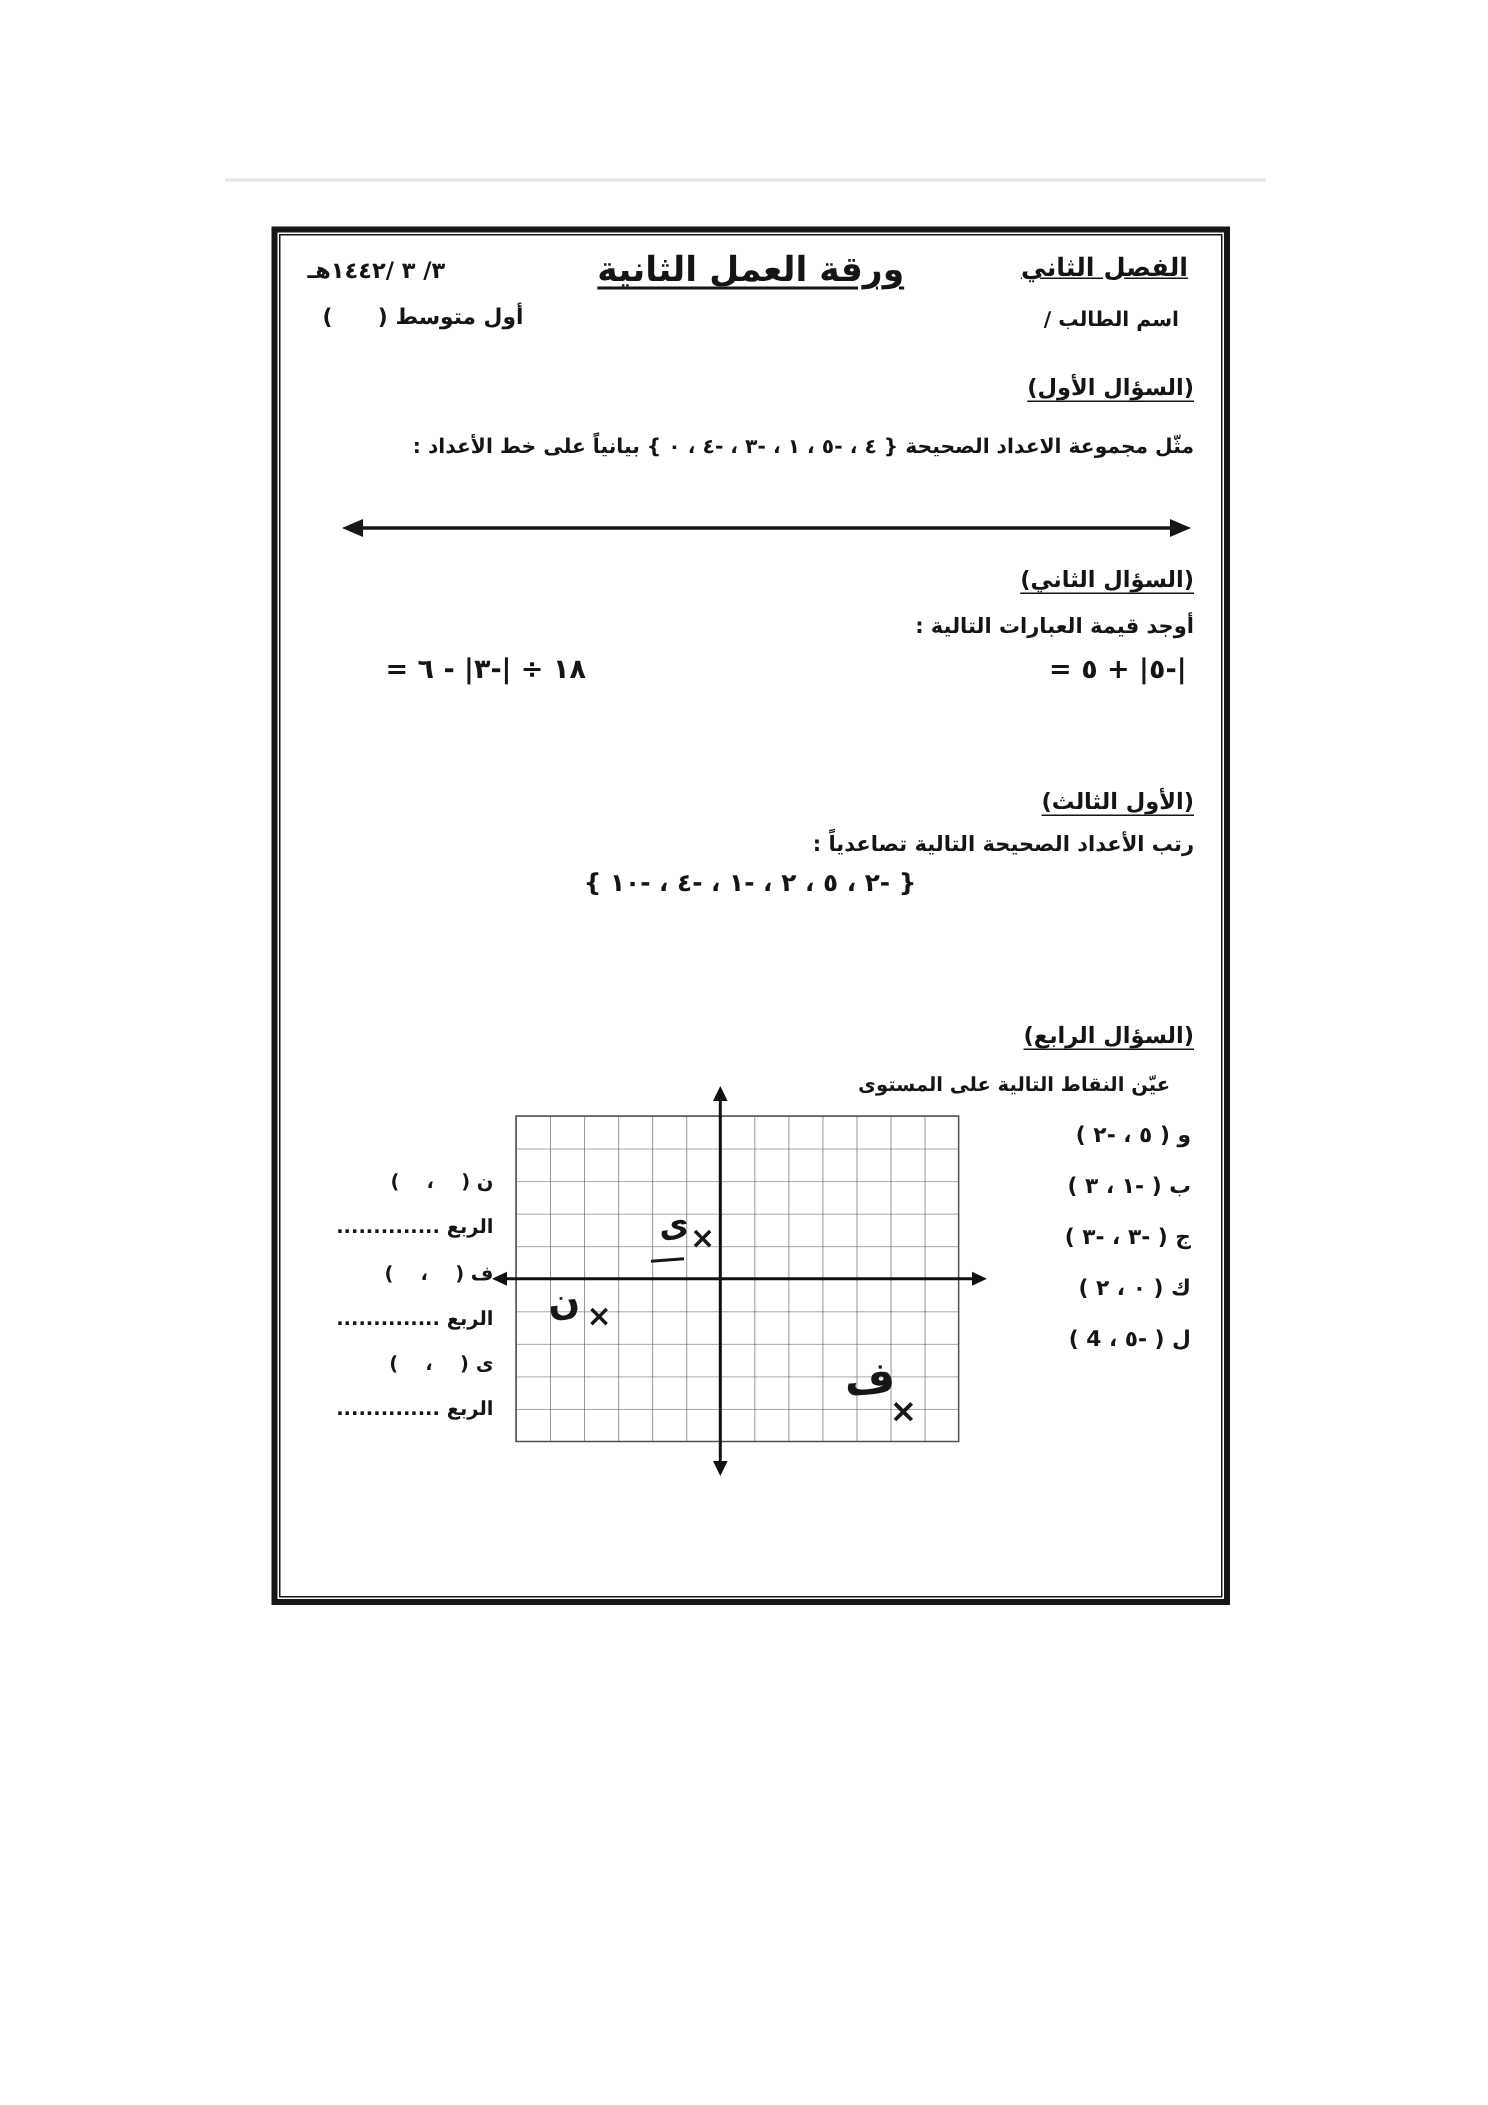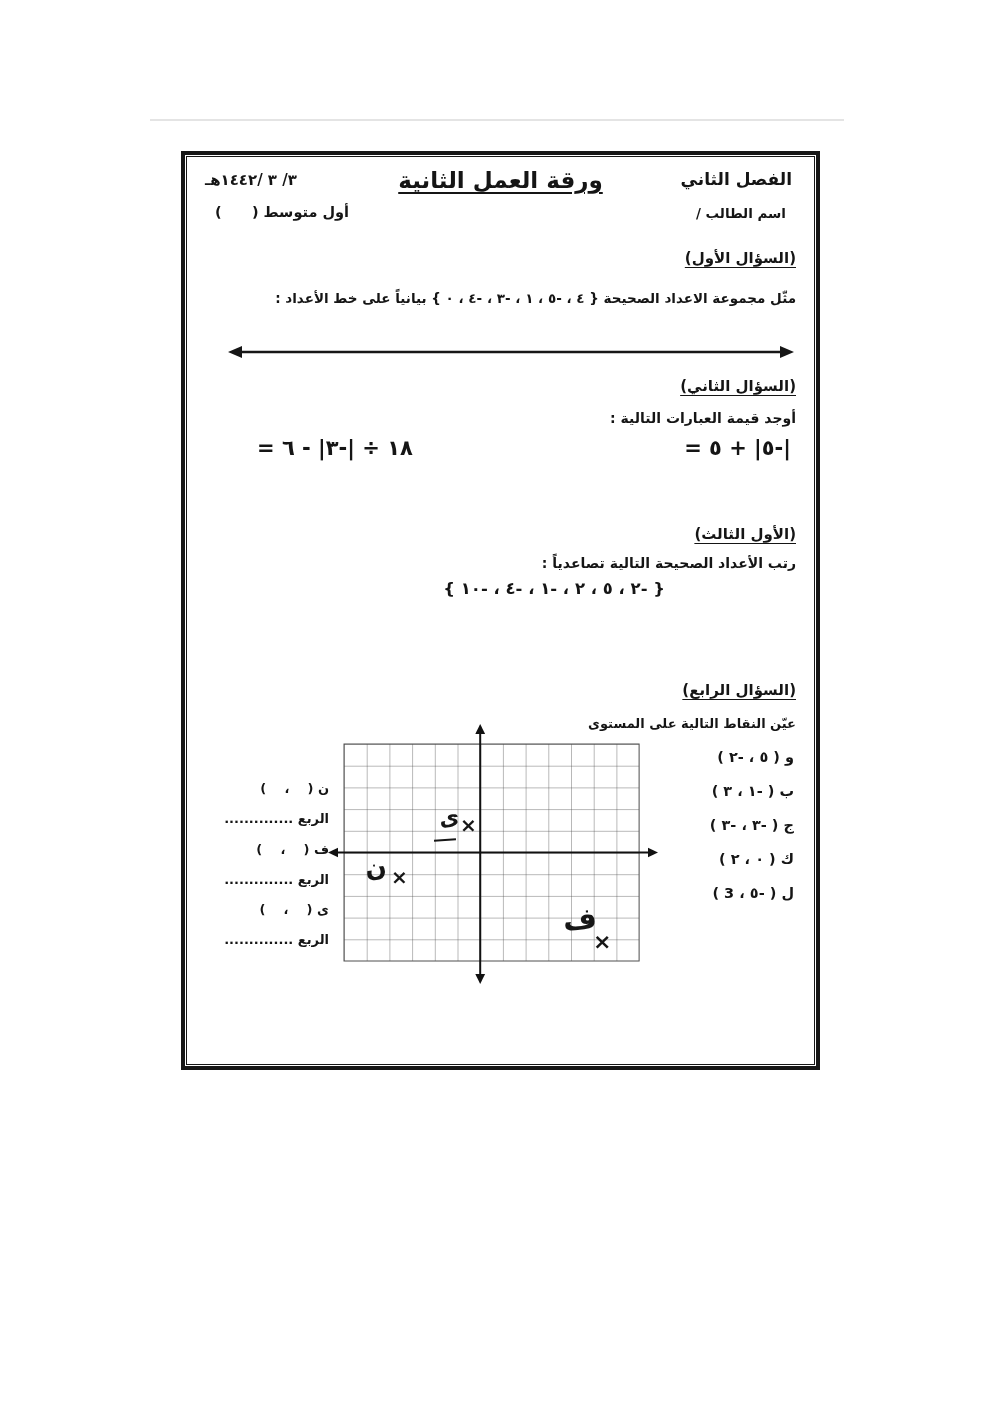--- a/index.html
+++ b/index.html
@@ -10,43 +10,43 @@
     overflow:hidden;
   }
   .page { position:absolute; inset:0; background:#fff; }
   .top-rule { position:absolute; left:150px; top:119px; width:694px; height:2px; background:#e4e4e4; }
 
   .frame { position:absolute; left:181px; top:151px; width:639px; height:919px; border:4px solid #161616; background:#fff; }
   .frame-inner { position:absolute; inset:1px; border:1px solid #161616; pointer-events:none; }
 
   .abs { position:absolute; white-space:nowrap; }
 
-  .hdr-sem   { top:14px;  right:24px; font-size:17px; font-weight:600; }
+  .hdr-sem   { top:14px;  right:24px; font-size:17px; font-weight:600;text-decoration:underline; }
   .hdr-title { top:12px;  left:50%; transform:translateX(-50%); font-size:23px; font-weight:700; text-decoration:underline; text-underline-offset:4px; }
   .hdr-date  { top:16px;  left:20px;  font-size:15px; font-weight:700; }
   .hdr-student { top:50px; right:30px; font-size:13.5px; font-weight:700; }
   .hdr-grade { top:49px;  left:30px;  font-size:14.5px; font-weight:700; }
 
   .q-heading { font-size:15px; font-weight:700; text-decoration:underline; text-underline-offset:4px; }
   .q1-h { top:94px;  right:20px; }
   .q1-text { top:135px; right:20px; font-size:13.5px; font-weight:700;text-align:right; }
   .numline { top:185px; left:40px; position:absolute; }
 
   .q2-h { top:222px; right:20px; }
   .q2-text { top:255px; right:20px; font-size:14px; font-weight:700; }
-  .expr { top:281px; font-size:21px; font-weight:700; letter-spacing:1px; }
+  .expr { top:281px; font-size:18px; font-weight:700; letter-spacing:1px; }
   .expr-right { right:25px;margin-left:37px; }
   .expr-left  { left:72px; }
 
   .q3-h { top:370px; right:20px; }
   .q3-text { top:400px; right:20px; font-size:14px; font-weight:700; }
-  .q3-set { top:424px; left:150px; width:330px; font-size:16.5px; font-weight:700; letter-spacing:1px; }
+  .q3-set { top:424px; left:150px; width:330px; text-align:center; font-size:16.5px; font-weight:700; letter-spacing:1px; }
 
   .q4-h { top:526px; right:20px; }
-  .q4-inst { top:561px; right:20px; font-size:13px; font-weight:700; }
+  .q4-inst { top:561px; right:36px; font-size:13px; font-weight:700; }
   .pt { right:22px; font-size:14.5px; font-weight:700; }
   .pt0 { top:594px; } .pt1 { top:628px; } .pt2 { top:662px; } .pt3 { top:696px; } .pt4 { top:730px; }
 
   .left-note { top:556px; left:10px; width:142px; font-size:12.5px; font-weight:700; line-height:1.55; white-space:normal; text-align:right; }
   .ans { left:12px; width:132px; text-align:right; font-size:13px; font-weight:700; }
   .ansA0 { top:626px; } .ansQ0 { top:656px; }
   .ansA1 { top:687px; } .ansQ1 { top:717px; }
   .ansA2 { top:747px; } .ansQ2 { top:777px; }
 
   .grid-wrap { position:absolute; left:142px; top:566px; width:332px; height:266px; }
@@ -91,21 +91,21 @@
     <div class="abs q3-text" dir="rtl">رتب الأعداد الصحيحة التالية تصاعدياً :</div>
     <div class="abs q3-set" dir="rtl">{ -٢ ، ٥ ، ٢ ، -١ ، -٤ ، -١٠ }</div>
 
     <div class="abs q-heading q4-h" dir="rtl">(السؤال الرابع)</div>
     <div class="abs q4-inst" dir="rtl">عيّن النقاط التالية على المستوى</div>
 
     <div class="abs pt pt0" dir="rtl">و ( ٥ ، -٢ )</div>
     <div class="abs pt pt1" dir="rtl">ب ( -١ ، ٣ )</div>
     <div class="abs pt pt2" dir="rtl">ج ( -٣ ، -٣ )</div>
     <div class="abs pt pt3" dir="rtl">ك ( ٠ ، ٢ )</div>
-    <div class="abs pt pt4" dir="rtl">ل ( -٥ ، 3 )</div>
+    <div class="abs pt pt4" dir="rtl">ل ( -٥ ، 4 )</div>
 
 
     <div class="abs ans ansA0" dir="rtl">ن (&nbsp;&nbsp;&nbsp;&nbsp;،&nbsp;&nbsp;&nbsp;&nbsp;)</div>
     <div class="abs ans ansQ0" dir="rtl">الربع ..............</div>
     <div class="abs ans ansA1" dir="rtl">ف (&nbsp;&nbsp;&nbsp;&nbsp;،&nbsp;&nbsp;&nbsp;&nbsp;)</div>
     <div class="abs ans ansQ1" dir="rtl">الربع ..............</div>
     <div class="abs ans ansA2" dir="rtl">ى (&nbsp;&nbsp;&nbsp;&nbsp;،&nbsp;&nbsp;&nbsp;&nbsp;)</div>
     <div class="abs ans ansQ2" dir="rtl">الربع ..............</div>
 
     <div class="grid-wrap">

